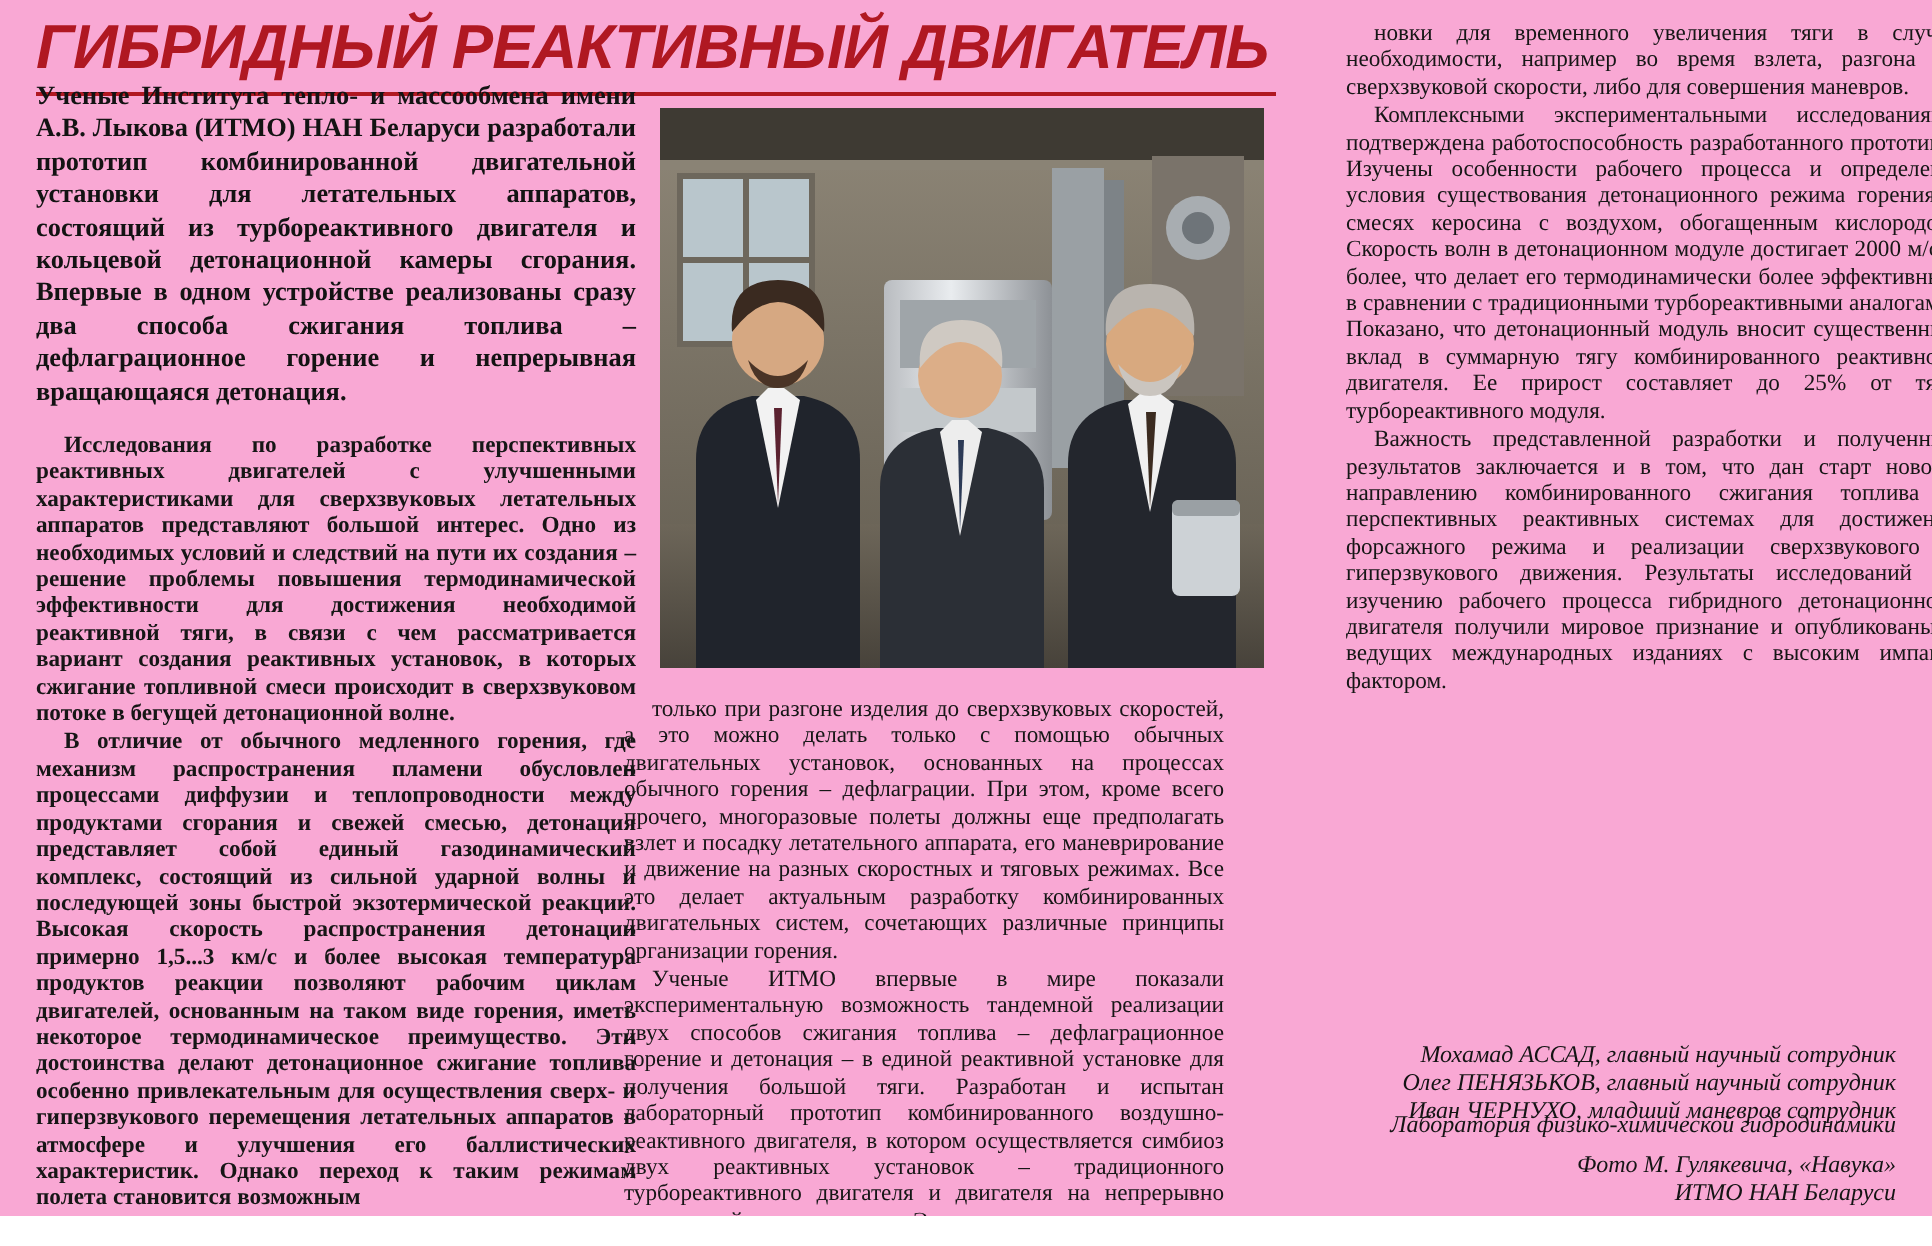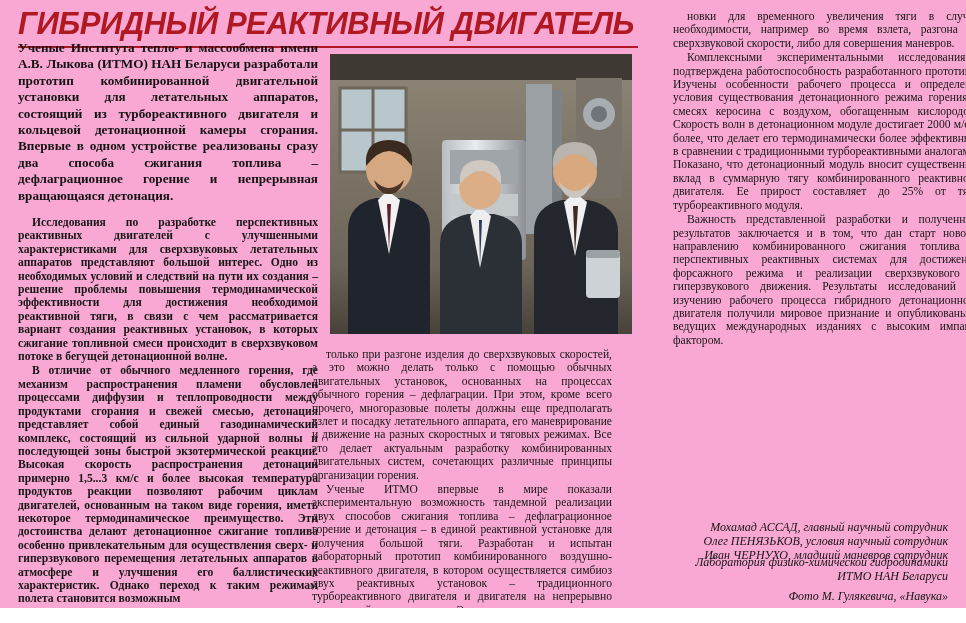--- a/index.html
+++ b/index.html
@@ -203,23 +203,23 @@
   </div>
 
   <div class="col col3">
     <p>новки для временного увеличения тяги в случае необходимости, например во время взлета, разгона до сверхзвуковой скорости, либо для совершения маневров.</p>
     <p>Комплексными экспериментальными исследованиями подтверждена работоспособность разработанного прототипа. Изучены особенности рабочего процесса и определены условия существования детонационного режима горения в смесях керосина с воздухом, обогащенным кислородом. Скорость волн в детонационном модуле достигает 2000 м/с и более, что делает его термодинамически более эффективным в сравнении с традиционными турбореактивными аналогами. Показано, что детонационный модуль вносит существенный вклад в суммарную тягу комбинированного реактивного двигателя. Ее прирост составляет до 25% от тяги турбореактивного модуля.</p>
     <p>Важность представленной разработки и полученных результатов заключается и в том, что дан старт новому направлению комбинированного сжигания топлива в перспективных реактивных системах для достижения форсажного режима и реализации сверхзвукового и гиперзвукового движения. Результаты исследований по изучению рабочего процесса гибридного детонационного двигателя получили мировое признание и опубликованы в ведущих международных изданиях с высоким импакт-фактором.</p>
   </div>
 
   <div class="sig sig-people">
     <span class="ln" style="display:block">Мохамад АССАД, главный научный сотрудник</span>
-    <span class="ln" style="display:block">Олег ПЕНЯЗЬКОВ, условия научный сотрудник</span>
+    <span class="ln" style="display:block">Олег ПЕНЯЗЬКОВ, главный научный сотрудник</span>
     <span class="ln" style="display:block">Иван ЧЕРНУХО, младший маневров сотрудник</span>
   </div>
 
   <div class="sig sig-lab">
     <span class="ln">Лаборатория физико-химической гидродинамики</span>
+    <span class="ln" style="margin-top:6px">Фото М. Гулякевича, «Навука»</span>
     <span class="ln">ИТМО НАН Беларуси</span>
-    <span class="ln" style="margin-top:6px">Фото М. Гулякевича, «Навука»</span>
   </div>
 
 </div>
 
 </body></html>

